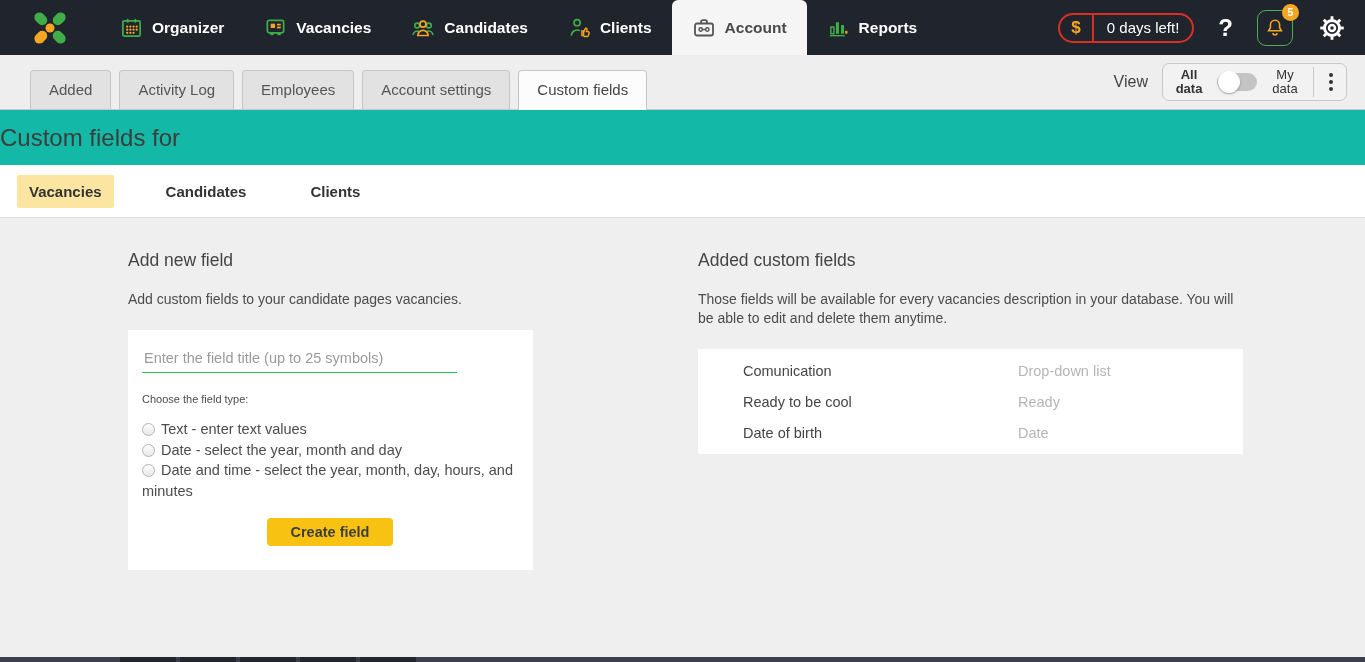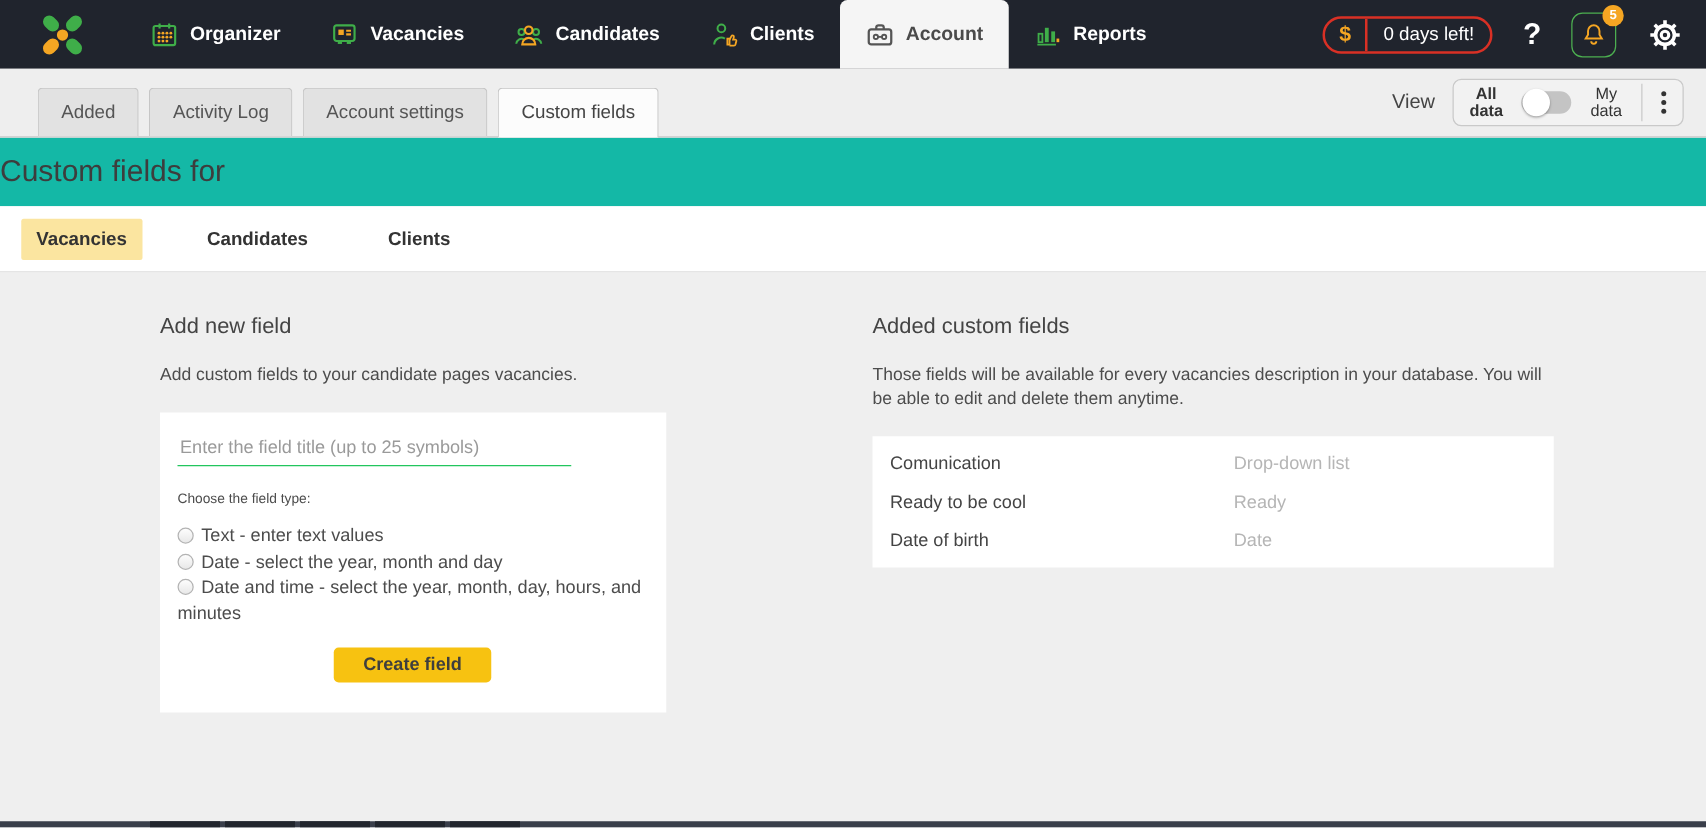--- a/index.html
+++ b/index.html
@@ -73,21 +73,21 @@
   .type-label { font-size:11px; color:#4c4c4c; margin-bottom:14px; }
   .radio-option { font-size:14.5px; color:#4c4c4c; line-height:20.5px; cursor:pointer; }
   .radio-dot { display:inline-block; width:13px; height:13px; border-radius:50%;
                border:1px solid #b3b3b3; background:linear-gradient(#fdfdfd,#e8e8e8);
                margin-right:6px; vertical-align:-2px; }
   .create-btn { display:block; margin:17px auto 8px auto; background:#f7c211; color:#3e3e3e;
                 font-weight:700; font-size:14.5px; border:none; border-radius:4px;
                 padding:6px 24px; cursor:pointer; font-family:inherit; }
 
   .fields-card { padding:6px 0; }
-  .field-row { display:flex; align-items:center; height:31px; padding:0 14px; }
+  .field-row { display:flex; align-items:center; height:31px; padding:0 14px;margin-left:31px; }
   .field-name { font-size:14.5px; color:#444; width:275px; }
   .field-type { font-size:14.5px; color:#b5b5b5; }
 
   
   .bottomstrip { position:absolute; left:0; bottom:0; width:1365px; height:5px; background:#3a3f4b; }
   .bottomstrip .seg { position:absolute; top:0; height:5px; background:#22262e; }
 </style>
 </head>
 <body>
 
@@ -215,20 +215,21 @@
         </g>
         <circle cx="12" cy="12" r="2.4" fill="none" stroke="#fff" stroke-width="2"></circle>
       </svg>
     </div>
   </div>
 </div>
 
 <div class="tabrow">
   <div class="tab">Added</div>
   <div class="tab">Activity Log</div>
+  <div class="tab">Employees</div>
   <div class="tab">Account settings</div>
   <div class="tab active">Custom fields</div>
 
   <div class="tabrow-right">
     <span class="view-label">View</span>
     <div class="view-group">
       <span class="vg-text bold">All data</span>
       <span class="toggle">
           <span class="knob"></span>
         </span>

